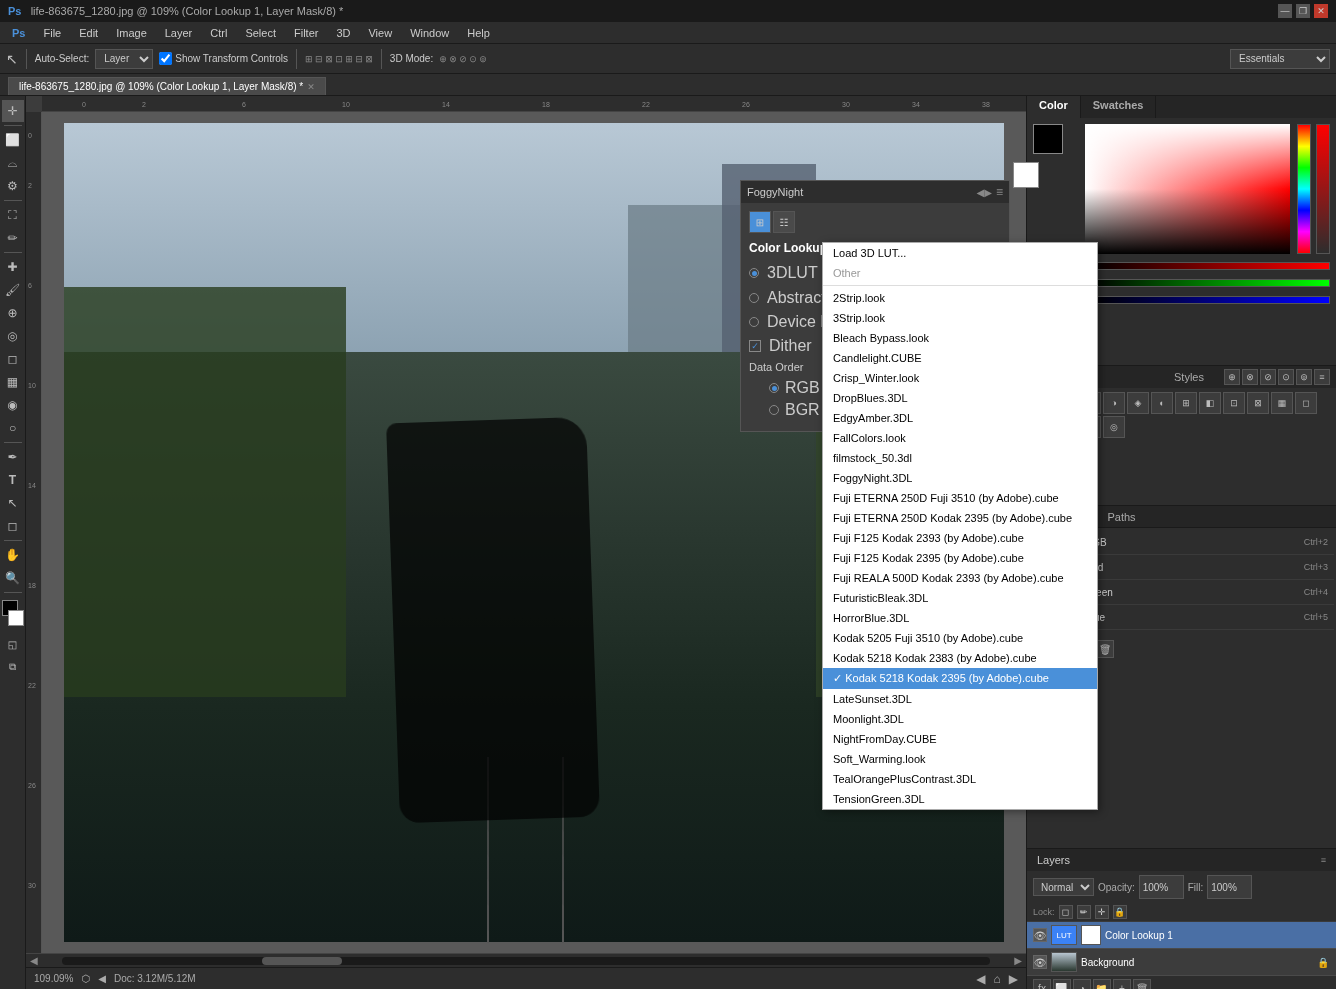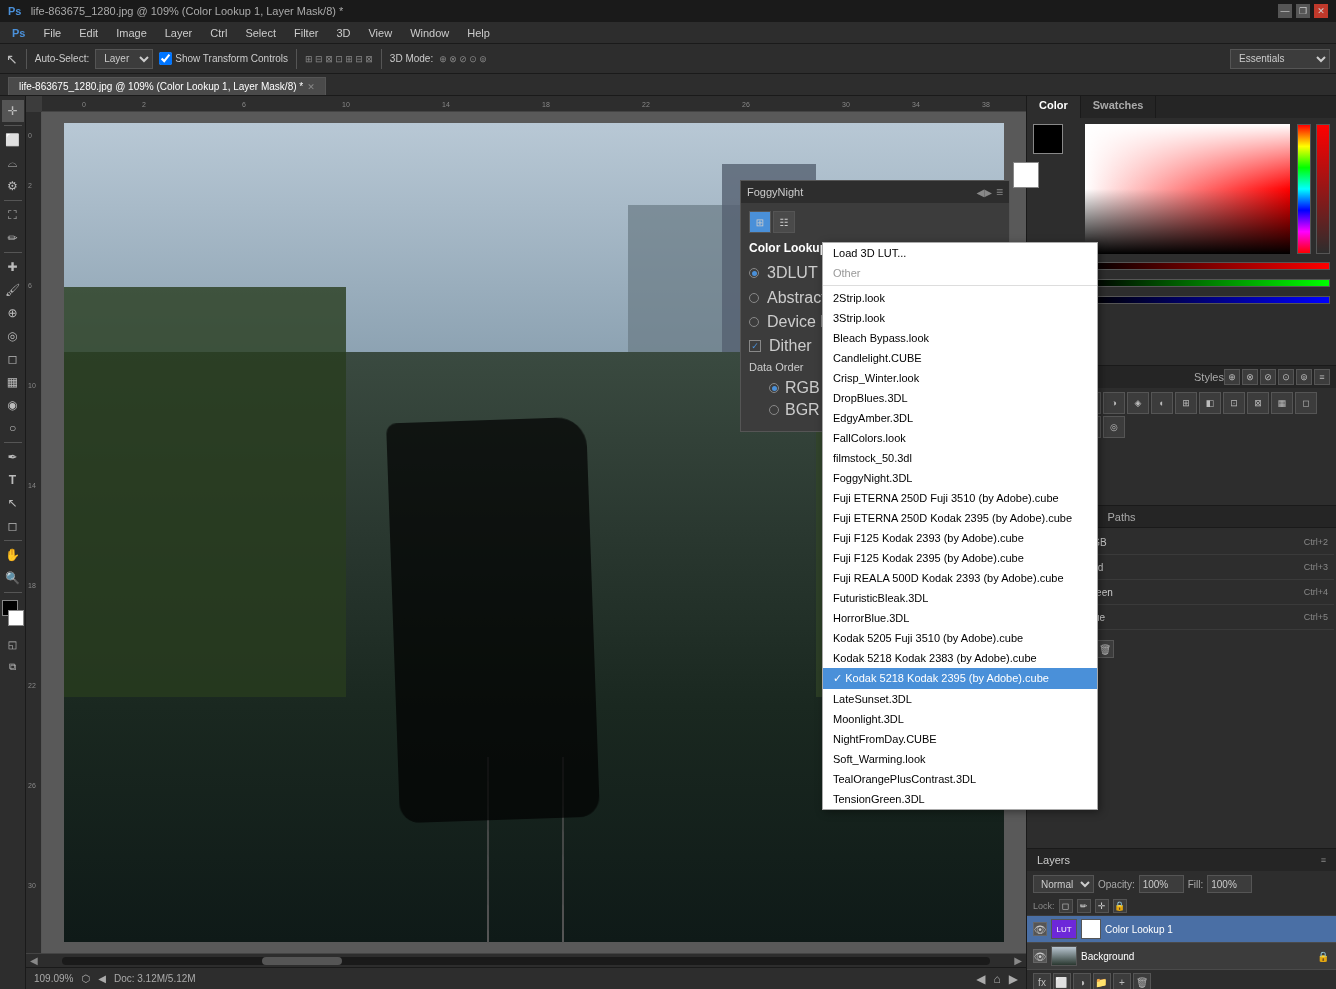--- a/index.html
+++ b/index.html
@@ -60,21 +60,21 @@
     .gradient-inner { width: 100%; height: 100%; background: linear-gradient(to bottom, rgba(255,255,255,1) 0%, rgba(255,255,255,0) 50%, rgba(0,0,0,0) 50%, rgba(0,0,0,1) 100%), linear-gradient(to right, #fff 0%, #f00 100%); }
     .hue-bar { width: 14px; height: 130px; background: linear-gradient(to bottom, #f00, #ff0, #0f0, #0ff, #00f, #f0f, #f00); border: 1px solid #555; margin-left: 4px; }
     .alpha-bar { width: 14px; height: 130px; background: linear-gradient(to bottom, #f00, transparent); border: 1px solid #555; margin-left: 2px; }
     .color-values { display: flex; flex-direction: column; gap: 2px; margin-top: 4px; font-size: 10px; }
     .color-val-row { display: flex; align-items: center; gap: 4px; }
     .color-val-row label { width: 14px; color: #aaa; }
     .color-val-row input { width: 35px; background: #3c3c3c; border: 1px solid #555; color: #ccc; font-size: 10px; padding: 1px 3px; }
 
     
     #adj-panel { height: 140px; border-bottom: 1px solid #1a1a1a; }
-    .adj-header { display: flex; align-items: center; background: #252525; height: 22px; padding: 0 6px; gap: 0; }
+    .adj-header { display: flex; align-items: center; background: #252525; height: 22px; padding: 0 6px; gap: 20px; }
     .adj-title { font-size: 11px; color: #ccc; flex: 1; }
     .adj-icons { display: flex; gap: 2px; }
     .adj-icon { width: 16px; height: 16px; background: #3c3c3c; border: 1px solid #555; display: flex; align-items: center; justify-content: center; font-size: 9px; cursor: pointer; color: #bbb; }
     .adj-body { padding: 4px; display: flex; flex-wrap: wrap; gap: 2px; }
     .adj-item { width: 22px; height: 22px; background: #3c3c3c; border: 1px solid #555; display: flex; align-items: center; justify-content: center; font-size: 9px; cursor: pointer; color: #bbb; }
 
     
     #channels-panel { flex: 1; border-bottom: 1px solid #1a1a1a; }
     .ch-header { display: flex; align-items: center; background: #252525; height: 22px; padding: 0 6px; gap: 4px; border-bottom: 1px solid #1a1a1a; }
     .ch-tab { font-size: 11px; color: #aaa; cursor: pointer; padding: 2px 8px; }
@@ -86,21 +86,21 @@
     .ch-name { flex: 1; font-size: 10px; color: #ccc; }
     .ch-shortcut { font-size: 9px; color: #888; }
     .ch-actions { display: flex; gap: 3px; margin-top: 4px; padding: 4px 6px; }
     .ch-action-btn { width: 18px; height: 18px; background: #3c3c3c; border: 1px solid #555; display: flex; align-items: center; justify-content: center; font-size: 10px; cursor: pointer; color: #bbb; }
 
     
     #layer-panel { height: 140px; }
     .layer-header { display: flex; align-items: center; background: #252525; height: 22px; padding: 0 6px; }
     .layer-controls { display: flex; align-items: center; gap: 4px; padding: 4px 6px; font-size: 10px; }
     .layer-select { background: #3c3c3c; border: 1px solid #555; color: #ccc; font-size: 10px; height: 18px; padding: 0 3px; }
-    .layer-pct { background: #3c3c3c; border: 1px solid #555; color: #ccc; font-size: 10px; height: 18px; width: 45px; padding: 0 3px; }
+    .layer-pct { background: #3c3c3c; border: 1px solid #555; color: #ccc; font-size: 10px; height: 24px; width: 45px; padding: 0 3px; }
     .layer-row { display: flex; align-items: center; padding: 3px 6px; gap: 4px; background: #3c3c3c; border-bottom: 1px solid #4a4a4a; }
     .layer-row.selected { background: #4a6fa5; }
     .layer-vis { width: 14px; height: 14px; background: #555; border: 1px solid #666; font-size: 10px; display: flex; align-items: center; justify-content: center; cursor: pointer; }
     .layer-thumb { width: 26px; height: 20px; background: #888; border: 1px solid #555; position: relative; overflow: hidden; }
     .layer-mask-thumb { width: 20px; height: 20px; background: #fff; border: 1px solid #555; }
     .layer-name { flex: 1; font-size: 10px; color: #fff; }
     .layer-actions { display: flex; gap: 2px; padding: 3px 6px; }
     .layer-action { width: 18px; height: 18px; background: #3c3c3c; border: 1px solid #555; display: flex; align-items: center; justify-content: center; font-size: 10px; cursor: pointer; color: #bbb; }
 
     
@@ -444,21 +444,21 @@
       <div style="display:flex;align-items:center;padding:2px 6px;gap:4px;border-bottom:1px solid #3a3a3a;">
         <span style="font-size:9px;color:#888;">Lock:</span>
         <div style="width:14px;height:14px;background:#3c3c3c;border:1px solid #555;display:flex;align-items:center;justify-content:center;font-size:9px;cursor:pointer;">◻</div>
         <div style="width:14px;height:14px;background:#3c3c3c;border:1px solid #555;display:flex;align-items:center;justify-content:center;font-size:9px;cursor:pointer;">✏</div>
         <div style="width:14px;height:14px;background:#3c3c3c;border:1px solid #555;display:flex;align-items:center;justify-content:center;font-size:9px;cursor:pointer;">✛</div>
         <div style="width:14px;height:14px;background:#3c3c3c;border:1px solid #555;display:flex;align-items:center;justify-content:center;font-size:9px;cursor:pointer;">🔒</div>
       </div>
 
       <div class="layer-row selected">
         <div class="layer-vis">👁</div>
-        <div class="layer-thumb" style="background:#6d28d9;font-size:8px;display:flex;align-items:center;justify-content:center;color:#fff;">LUT</div>
+        <div class="layer-thumb" style="background:#3b82f6;font-size:8px;display:flex;align-items:center;justify-content:center;color:#fff;">LUT</div>
         <div class="layer-mask-thumb"></div>
         <span class="layer-name">Color Lookup 1</span>
       </div>
 
       <div class="layer-row">
         <div class="layer-vis">👁</div>
         <div class="layer-thumb" style="background:linear-gradient(180deg,#b8c5d0,#2a3830);"></div>
         <span class="layer-name">Background</span>
         <span style="font-size:10px;color:#888;">🔒</span>
       </div>

